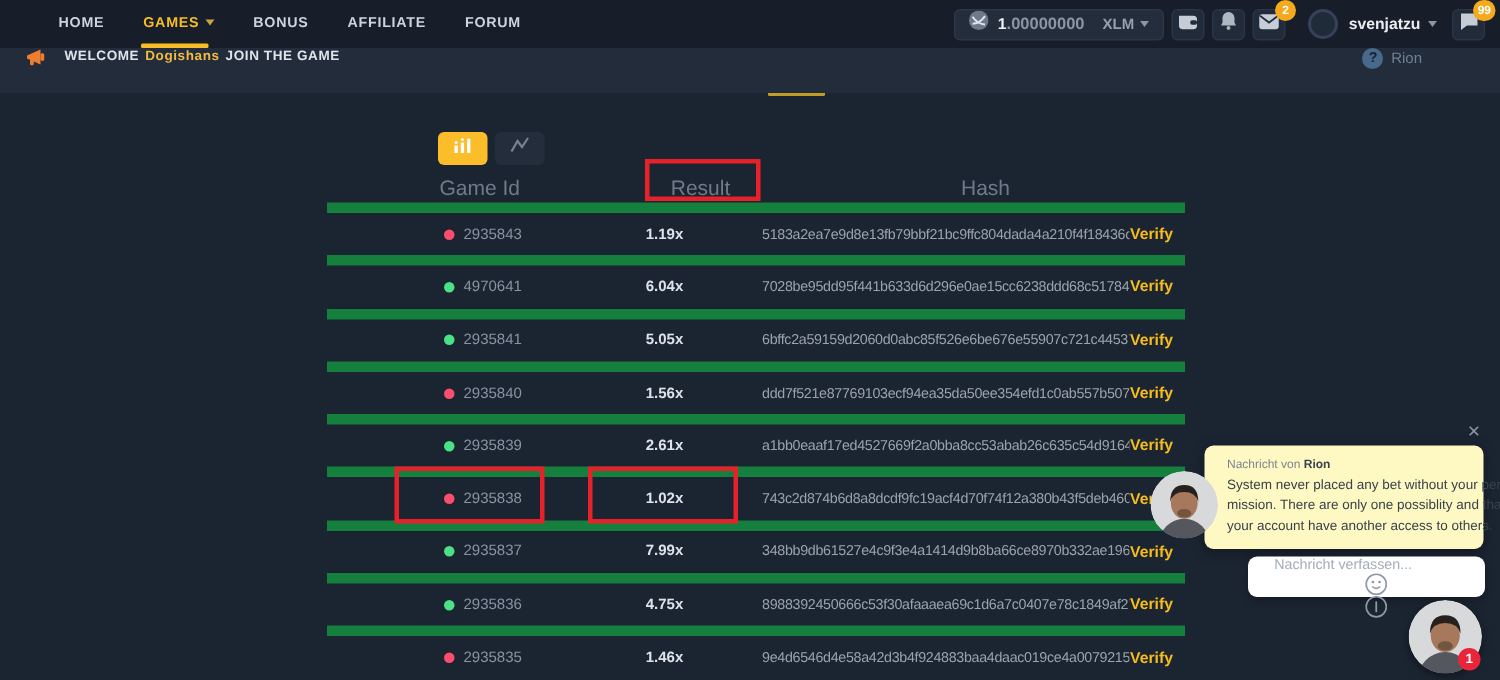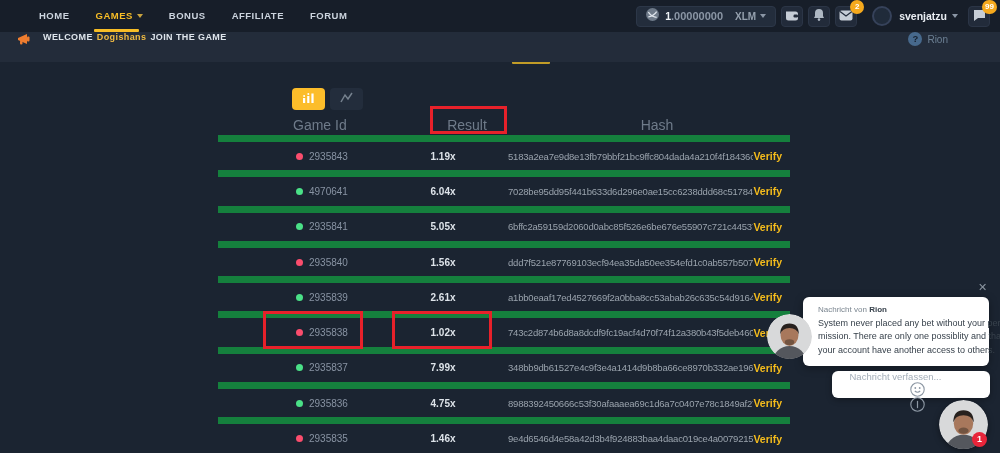--- a/index.html
+++ b/index.html
@@ -75,21 +75,21 @@
     font-size:10.5px; cursor:pointer; }
   
   .anno { position:absolute; border:3px solid #e7212a; z-index:5; pointer-events:none; }
   .anno-header { left:430px; top:106px; width:77px; height:28px; }
   .anno-id     { left:263px; top:311px; width:100px; height:38px; }
   .anno-result { left:392px; top:311px; width:100px; height:38px; }
   
   .chat-close { position:absolute; left:978px; top:281px; color:#8b95a0; font-size:11px;
     cursor:pointer; z-index:10; }
   .chat-card { position:absolute; left:803px; top:297px; width:186px; height:69px;
-    background:#ffffff; border-radius:6px; box-shadow:0 2px 8px rgba(0,0,0,.35);
+    background:#fef9c3; border-radius:6px; box-shadow:0 2px 8px rgba(0,0,0,.35);
     padding:8px 10px 8px 15px; z-index:10; }
   .chat-avatar { position:absolute; left:767px; top:314px; width:45px; height:45px;
     border-radius:50%; overflow:hidden; z-index:11; }
   .chat-meta { font-size:8px; color:#7b8690; }
   .chat-sender { font-weight:bold; color:#38424c; }
   .chat-lines { margin-top:3px; font-size:9px; color:#38424c; line-height:1.48; }
   .chat-line { text-align:justify; text-align-last:justify; white-space:nowrap; }
   .chat-line:last-child { text-align-last:left; }
   .chat-input-wrap { position:absolute; left:832px; top:371px; width:158px; height:27px;
     background:#fff; border-radius:6px; box-shadow:0 2px 6px rgba(0,0,0,.3);

